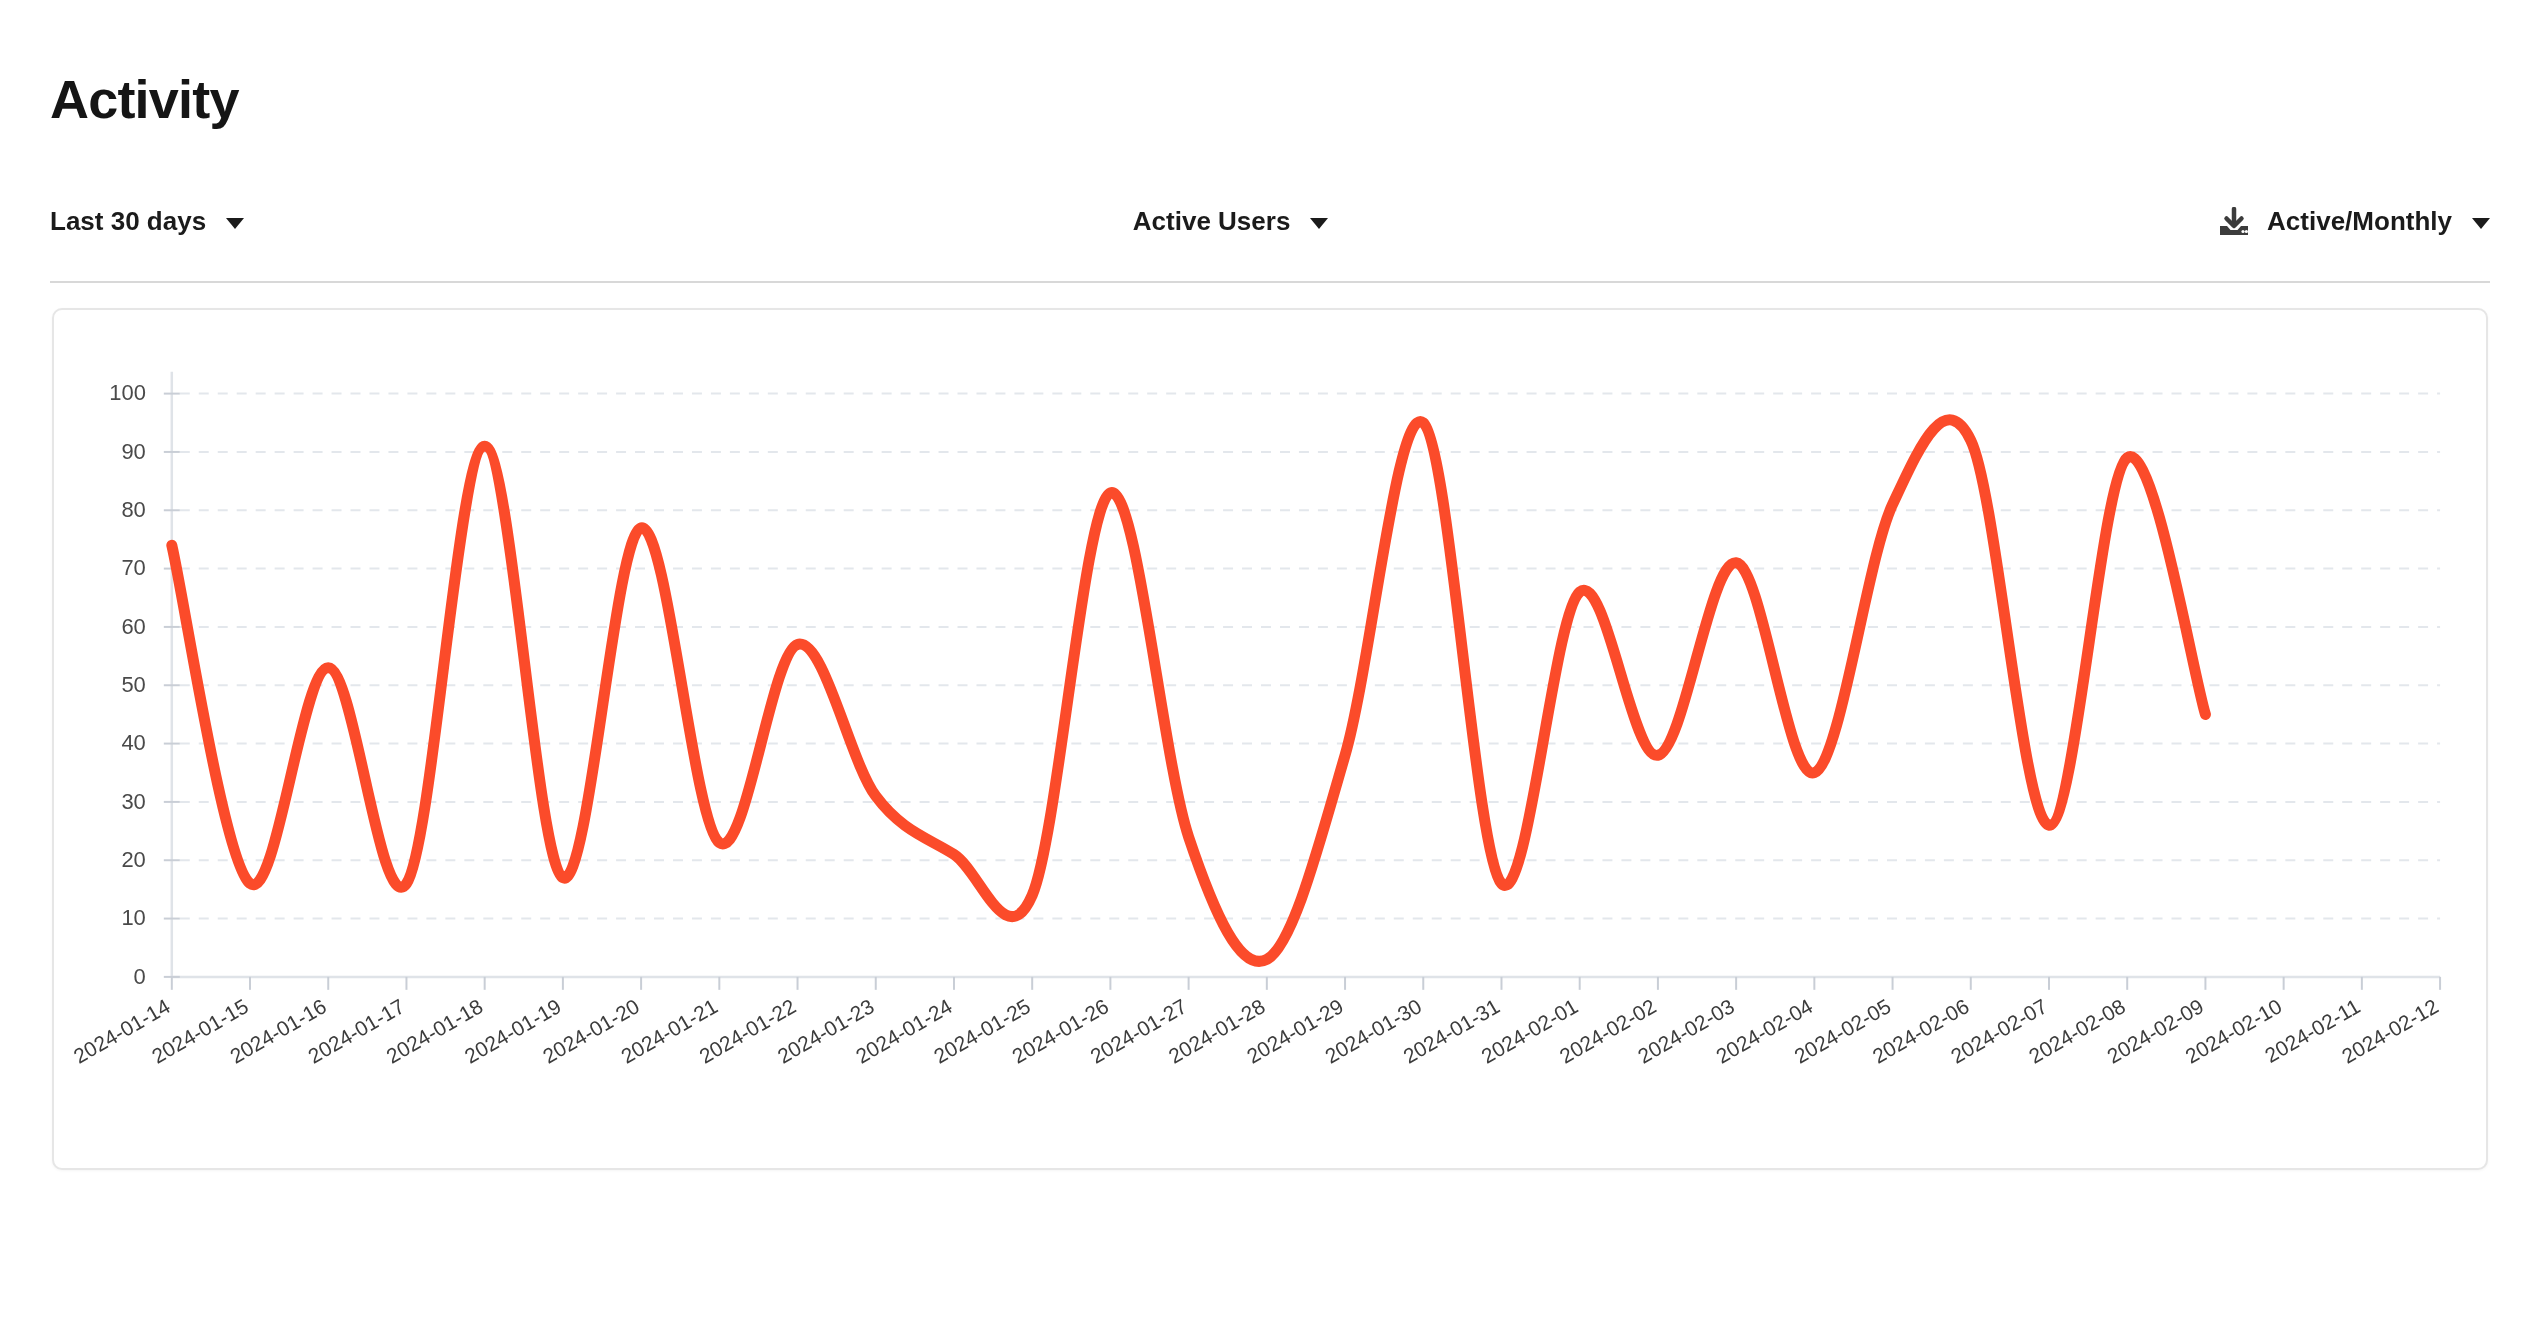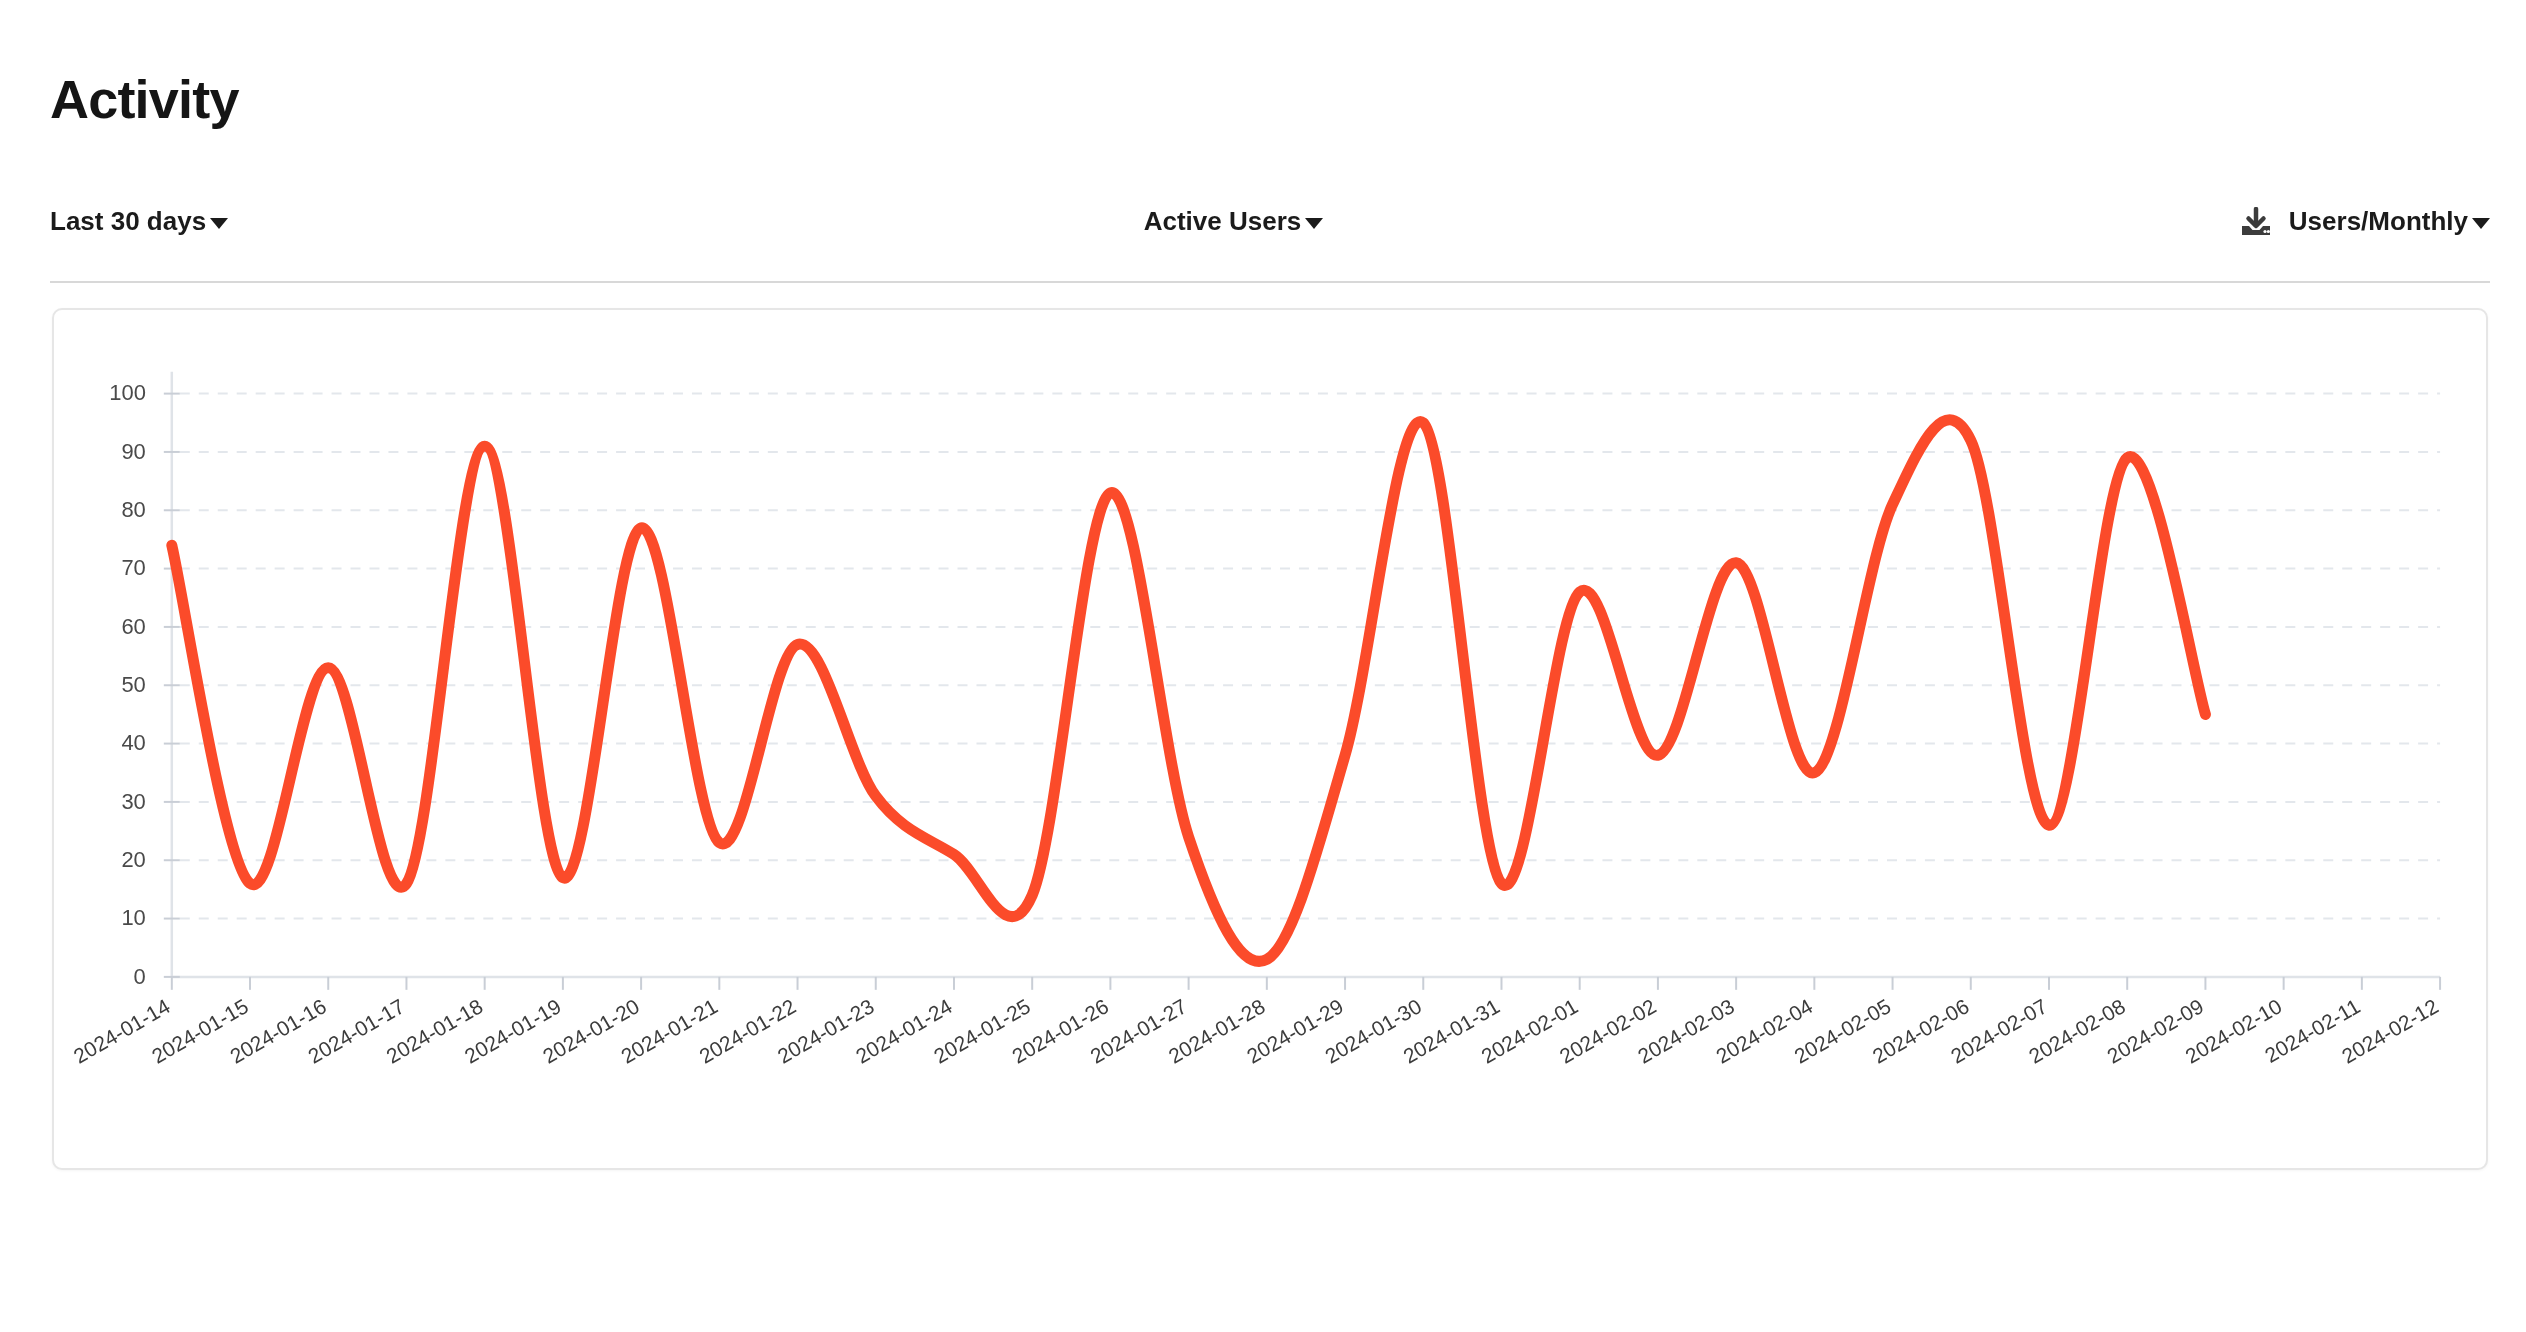--- a/index.html
+++ b/index.html
@@ -45,21 +45,21 @@
     display: flex;
     align-items: center;
   }
   .toolbar-left   { flex: 0 0 auto; display: flex; align-items: center; }
   .toolbar-center { flex: 1 1 auto; display: flex; align-items: center; justify-content: center; }
   .toolbar-right  { flex: 0 0 auto; display: flex; align-items: center; }
 
   .dropdown {
     display: inline-flex;
     align-items: center;
-    gap: 4px;
+    gap: 20px;
     font-size: 26px;
     font-weight: 700;
     color: #1b1b1b;
     cursor: pointer;
     user-select: none;
     white-space: nowrap;
   }
   .caret {
     display: inline-block;
     width: 0; height: 0;
@@ -160,21 +160,21 @@
       <span class="download-icon">
         <svg width="34" height="32" viewBox="0 0 34 32" aria-hidden="true">
           <path d="M17 2 L17 15" stroke="#3c3c3c" stroke-width="4.5" stroke-linecap="round"></path>
           <path d="M9.5 11.5 L17 19 L24.5 11.5" fill="none" stroke="#3c3c3c" stroke-width="4.5" stroke-linecap="round" stroke-linejoin="round"></path>
           <path d="M3 19 L3 28 L31 28 L31 19 L24 19 L20.5 23 L13.5 23 L10 19 Z" fill="#3c3c3c"></path>
           <circle cx="26" cy="24.5" r="1.6" fill="#ffffff"></circle>
           <circle cx="29.4" cy="24.5" r="1.6" fill="#ffffff"></circle>
         </svg>
       </span>
       <div class="dropdown">
-        <span>Users/Monthly</span>
+        <span>Active/Monthly</span>
         <span class="caret"></span>
       </div>
     </div>
 
   </div>
 
   <div class="divider"></div>
 
   <div class="card">
     <div class="chart-wrap">

